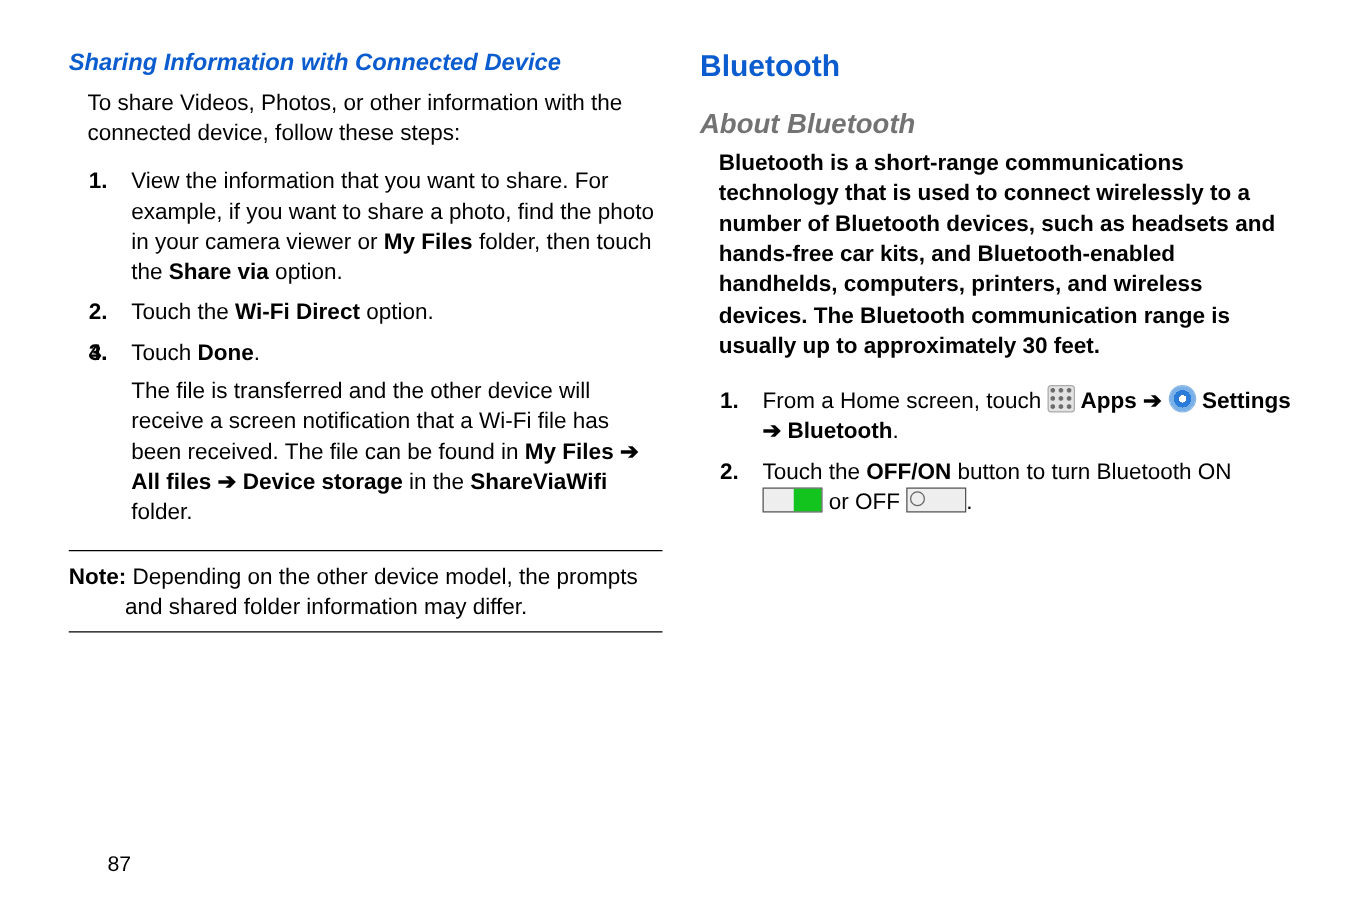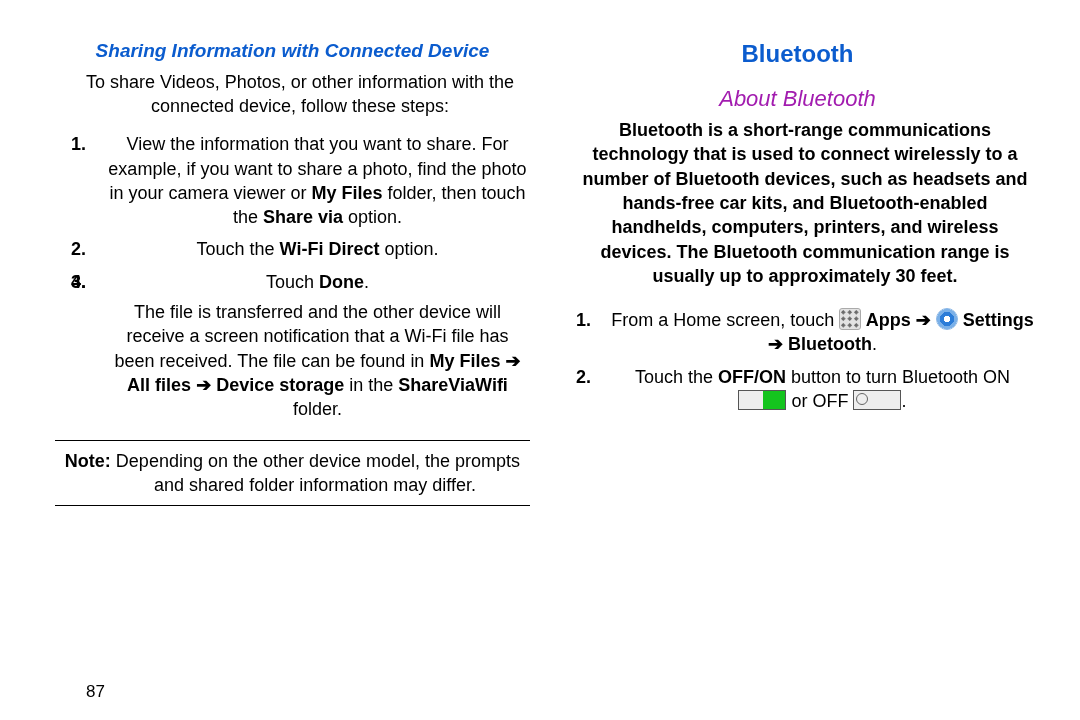--- a/index.html
+++ b/index.html
@@ -10,21 +10,20 @@
     background: #fff;
     font-family: Arial, Helvetica, sans-serif;
     color: #000;
   }
   .page {
     display: flex;
     padding: 38px 45px 0 55px;
     box-sizing: border-box;
     height: 100%;
     position: relative;
-    text-align: center;
   }
   .col {
     width: 480px;
     font-size: 18px;
     line-height: 1.35;
     font-weight: 400;
   }
   .col.right { margin-left: 30px; }
   .h-sharing {
     color: #0b5cce;
@@ -35,22 +34,22 @@
     font-family: Arial, Helvetica, sans-serif;
   }
   .h-bluetooth {
     color: #0b5cce;
     font-weight: 900;
     font-size: 24px;
     margin: 0 0 14px 0;
     font-family: Arial, Helvetica, sans-serif;
   }
   .h-sub {
-    color: #a21caf;
-    font-weight: 400;
+    color: #737373;
+    font-weight: 700;
     font-style: italic;
     font-size: 22px;
     margin: 0 0 4px 0;
     font-family: Arial, Helvetica, sans-serif;
   }
   .intro { margin: 0 0 14px 0; padding-left: 15px; }
   .about-para { margin: 0 0 20px 0; padding-left: 15px; font-weight: bold; }
   ol.numlist {
     list-style: none;
     padding: 0 0 0 30px;

